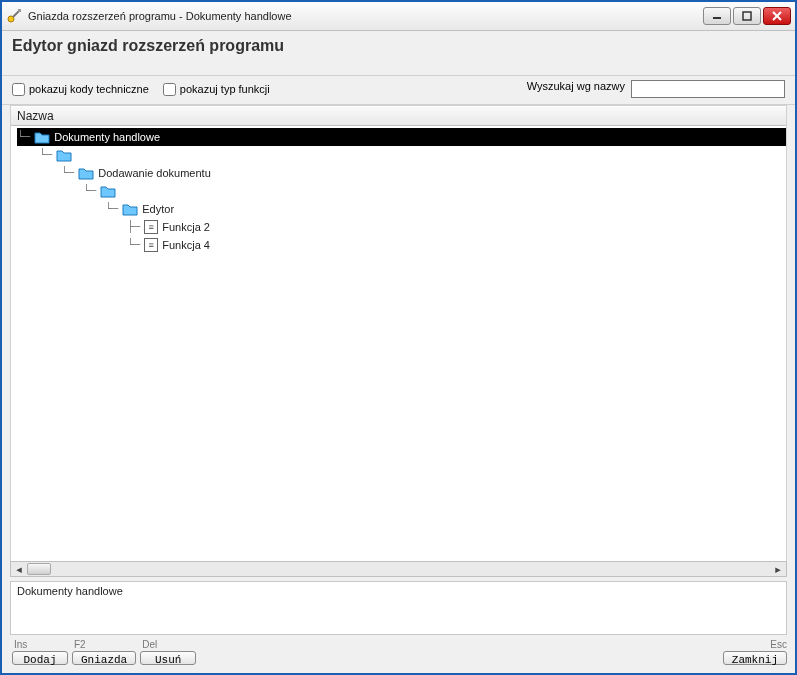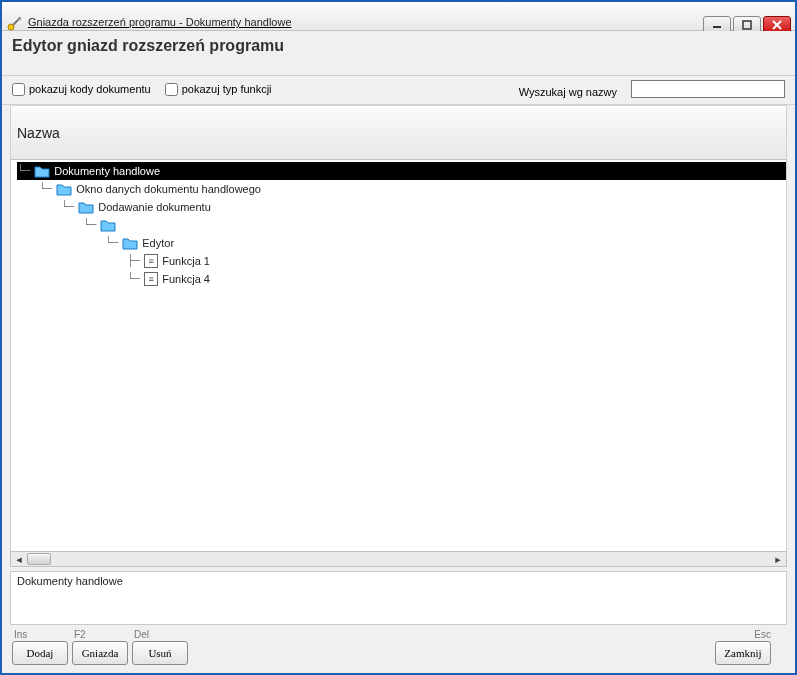--- a/index.html
+++ b/index.html
@@ -19,23 +19,23 @@
     border: 2px solid #1a5fb4;
     background: #f0f0f0;
     display: flex;
     flex-direction: column;
   }
   .titlebar {
     height: 28px;
     background: linear-gradient(#fdfdfd, #e8e8e8);
     border-bottom: 1px solid #c0c0c0;
     display: flex;
+    align-items: center;
     padding: 14px 4px;
     gap: 6px;
-    text-decoration: underline;
   }
   .titlebar-icon {
     width: 16px; height: 16px;
     display: inline-flex; align-items: center; justify-content: center;
   }
   .titlebar-title { flex: 1; color: #222; }
   .win-btns { display: flex; gap: 2px; }
   .win-btn {
     width: 28px; height: 18px;
     border: 1px solid #888;
@@ -57,30 +57,30 @@
     display: flex;
     align-items: center;
     gap: 14px;
     padding: 4px 10px 6px 10px;
     border-bottom: 1px solid #d0d0d0;
     background: #f0f0f0;
     font-size: 11px;
   }
   .cb { display: flex; align-items: center; gap: 4px; }
   .cb input { margin:0; width:13px; height:13px; }
-  .search-row { display:flex; align-items:flex-end; gap:14px; margin-left:auto; }
+  .search-row { display:flex; align-items:flex-start; gap:6px; margin-left:auto; }
   .search-row input[type=text]{
     width: 154px; height: 18px; border:1px solid #7a7a7a; padding:1px 3px; font-size:11px;
   }
   .column-header {
     background: linear-gradient(#fafafa,#e8e8e8);
     border-top: 1px solid #fff;
     border-bottom: 1px solid #c0c0c0;
-    padding: 18px 6px;
-    font-size: 14px;
+    padding: 2px 6px;
+    font-size: 12px;
     color: #222;
   }
   .tree {
     padding: 2px 0 0 6px;
     font-size: 11px;
     color: #222;
     line-height: 18px;
   }
   .node { display:flex; align-items:center; gap:4px; height:18px; }
   .branch { color:#808080; font-family: monospace; white-space: pre; }
@@ -119,30 +119,30 @@
   .status-panel {
     margin: 4px 8px 0 8px;
     height: 54px;
     background:#fff;
     border:1px solid #c8c8c8;
     padding:3px 6px;
     font-size:11px;
     color:#222;
   }
   .footer {
-    padding: 4px 24px 8px 10px;
+    padding: 4px 8px 8px 10px;
     display:flex; align-items:flex-start; gap:4px;
   }
   .btn-col { display:flex; flex-direction:column; align-items:flex-start; gap:1px; }
   .hint { color:#777; font-size:10px; padding-left:2px; }
   button.btn {
-    font-family: Liberation Serif, serif;
+    font-family: Liberation Mono, monospace;
     font-size: 11px;
     padding: 2px 8px;
-    height: 24px;
+    height: 14px;
     background: linear-gradient(#fdfdfd,#e4e4e4);
     border: 1px solid #8a8a8a;
     border-radius: 3px;
     cursor: pointer;
     min-width: 56px;
   }
   .footer-spacer { flex:1; }
 </style>
 </head>
 <body>
@@ -175,21 +175,21 @@
           </svg>
       </div>
     </div>
   </div>
 
   <div class="header">Edytor gniazd rozszerzeń programu</div>
 
   <div class="toolbar">
     <label class="cb">
       <input type="checkbox" style="">
-      <span>pokazuj kody dokumentu</span>
+      <span>pokazuj kody techniczne</span>
     </label>
     <label class="cb">
       <input type="checkbox" style="">
       <span>pokazuj typ funkcji</span>
     </label>
     <div class="search-row">
       <span>Wyszukaj wg nazwy</span>
       <input type="text" value="" style="">
     </div>
   </div>
@@ -207,21 +207,20 @@
         </span>
         <span class="label">Dokumenty handlowe</span>
       </div>
       <div class="node" style="margin-left:22px;">
         <span class="branch">└─</span>
         <span class="folder-icon">
           <svg width="16" height="14">
               <path d="M1 3 h5 l2 2 h7 v8 h-14 z" fill="#6ec8ff" stroke="#1e7bbf"></path>
             </svg>
         </span>
-        <span class="label">Okno danych dokumentu handlowego</span>
       </div>
       <div class="node" style="margin-left:44px;">
         <span class="branch">└─</span>
         <span class="folder-icon">
           <svg width="16" height="14">
               <path d="M1 3 h5 l2 2 h7 v8 h-14 z" fill="#6ec8ff" stroke="#1e7bbf"></path>
             </svg>
         </span>
         <span class="label">Dodawanie dokumentu</span>
       </div>
@@ -238,21 +237,21 @@
         <span class="folder-icon">
           <svg width="16" height="14">
               <path d="M1 3 h5 l2 2 h7 v8 h-14 z" fill="#6ec8ff" stroke="#1e7bbf"></path>
             </svg>
         </span>
         <span class="label">Edytor</span>
       </div>
       <div class="node" style="margin-left:110px;">
         <span class="branch">├─</span>
         <span class="fn-icon">≡</span>
-        <span class="label">Funkcja 1</span>
+        <span class="label">Funkcja 2</span>
       </div>
       <div class="node" style="margin-left:110px;">
         <span class="branch">└─</span>
         <span class="fn-icon">≡</span>
         <span class="label">Funkcja 4</span>
       </div>
     </div>
   </div>
 
   <div class="hscroll">

